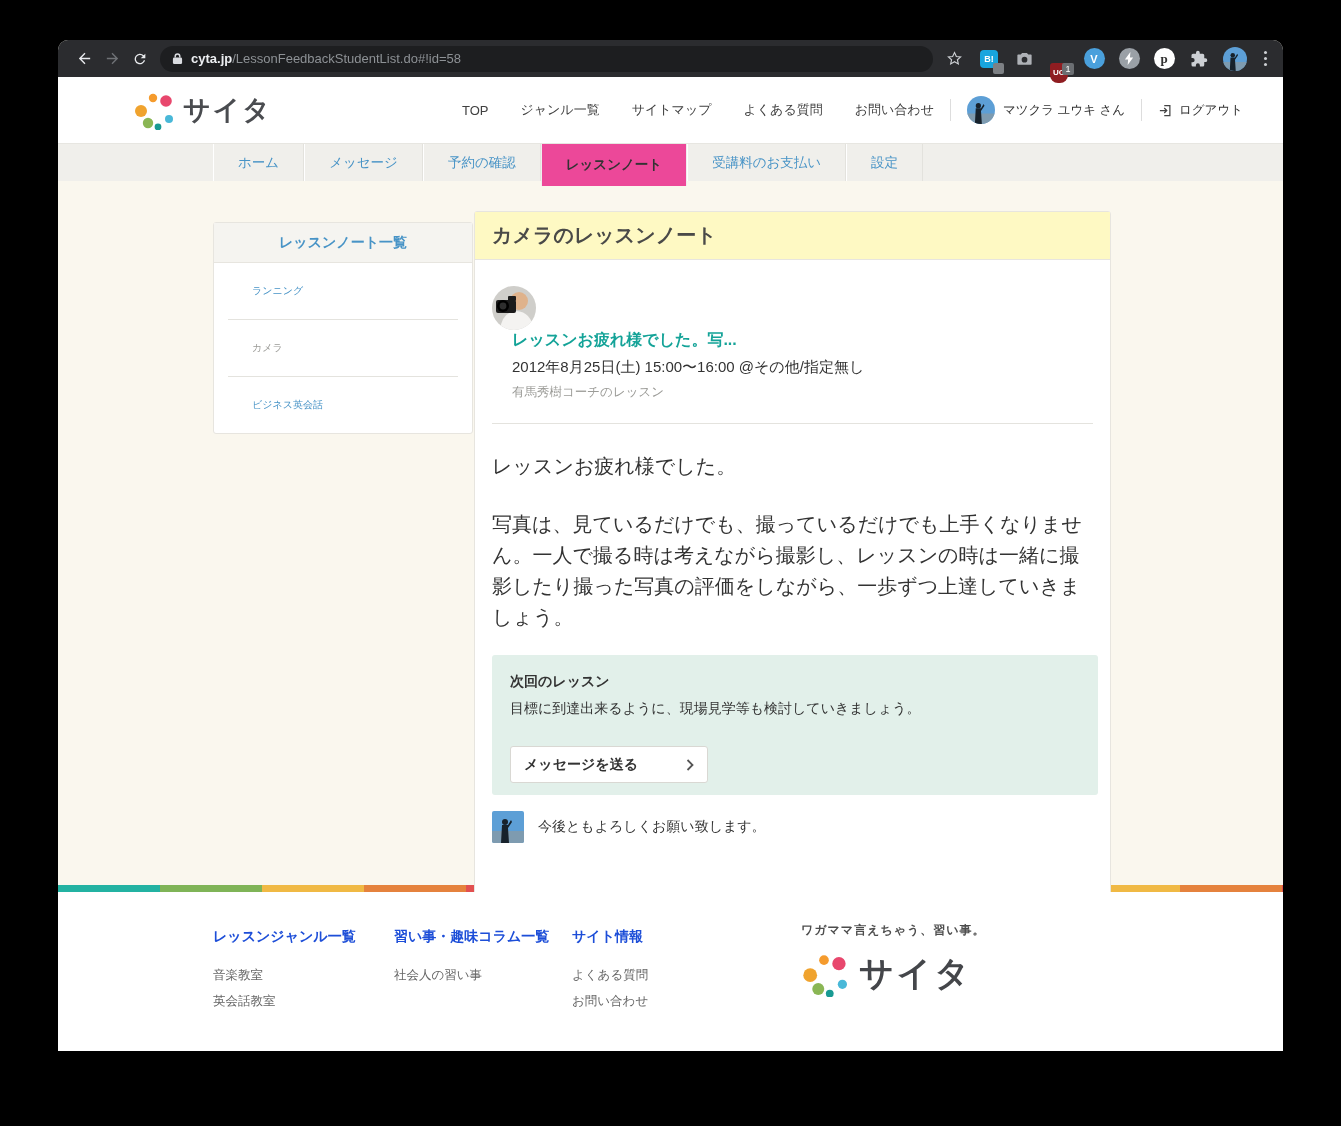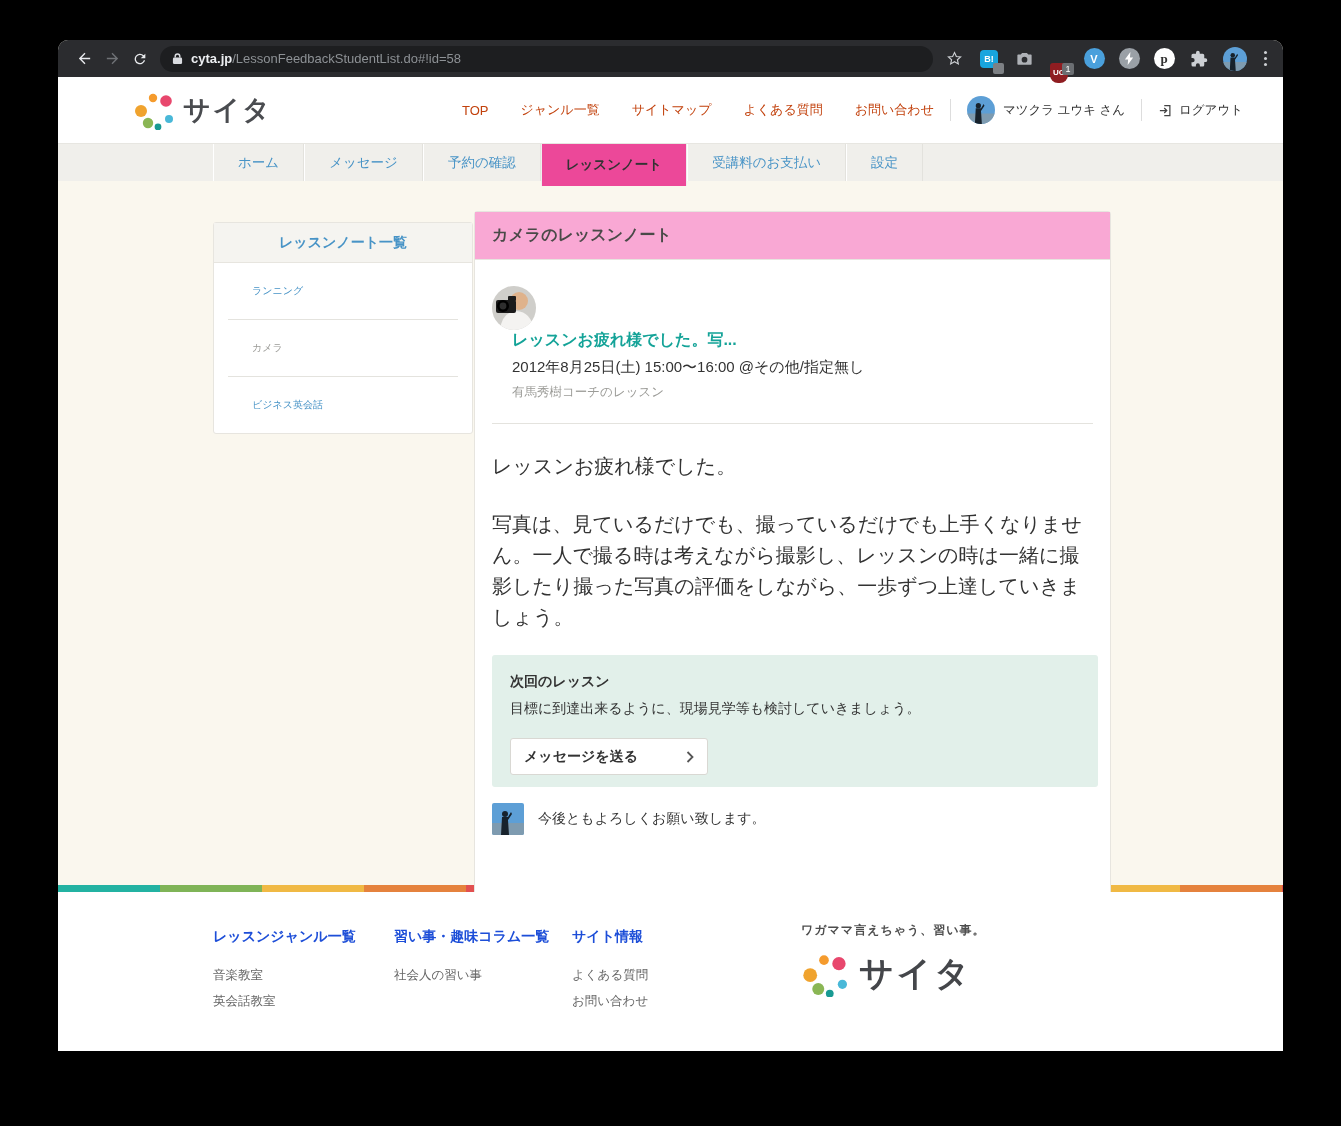--- a/index.html
+++ b/index.html
@@ -45,21 +45,21 @@
   .avatar24 { width:24px; height:24px; border-radius:50%; overflow:hidden; }
   .kebab { display:flex; flex-direction:column; gap:3px; padding:0 4px; }
   .kebab i { width:3px; height:3px; border-radius:50%; background:#cdd0d4; }
 
   
   .site { background:#faf7ee; }
   .site-header { height:66px; background:#fff; display:flex; align-items:center; padding:0 40px 0 75px; }
   .logo { display:flex; align-items:center; gap:10px; }
   .logo-text { font-size:27px; font-weight:bold; color:#4a4c50; letter-spacing:2px; }
   .gnav { display:flex; align-items:center; gap:32px; margin-left:auto; }
-  .gnav a { font-size:13px; color:#c2410c; text-decoration:none;text-align:center; }
+  .gnav a { font-size:13px; color:#404040; text-decoration:none;text-align:center; }
   .vdiv { width:1px; height:22px; background:#ddd; margin:0 16px; }
   .hdr-user { display:flex; align-items:center; gap:8px; }
   .avatar28 { width:28px; height:28px; border-radius:50%; overflow:hidden; }
   .hdr-name { font-size:12.5px; color:#333; }
   .logout { display:flex; align-items:center; gap:6px; font-size:12.5px; color:#333; }
 
   
   .tabbar { height:38px; background:#f0efeb; border-top:1px solid #e7e6e1; display:flex; padding-left:155px; }
   .stab { display:flex; align-items:center; justify-content:center; font-size:13.5px; color:#4793c6;
           padding:0 24px; border-left:1px solid #fff; border-right:1px solid #e3e2dd; white-space:nowrap; }
@@ -71,35 +71,35 @@
   .panel { background:#fff; border:1px solid #e7e5df; border-radius:3px; }
   .sidebar { width:260px; margin-top:41px; }
   .sb-head { height:40px; background:#f5f4f0; border-bottom:1px solid #e7e5df; display:flex;
              align-items:center; justify-content:center; font-size:14px; font-weight:bold; color:#4793c6; }
   .sb-item { padding:21px 38px; font-size:10px; }
   .sb-item a { color:#4793c6; text-decoration:none; }
   .sb-item.current { color:#9b9b97; }
   .sb-sep { height:1px; background:#e4e3de; margin:0 14px; }
 
   .main { width:637px; margin-top:30px; margin-left:1px; min-height:598px; }
-  .main-head { height:48px; background:#f9a8d4; border-bottom:1px solid #e7e5df; display:flex;
-               align-items:center; padding:0 17px; font-size:16px; font-weight:bold; color:#4a4a48; }
+  .main-head { height:48px; background:#fef9c3; border-bottom:1px solid #e7e5df; display:flex;
+               align-items:center; padding:0 17px; font-size:20px; font-weight:bold; color:#4a4a48; }
   .main-body { padding:26px 17px 140px 17px; }
   .entry-top { display:flex;flex-direction:column; }
   .avatar44 { width:44px; height:44px; border-radius:50%; overflow:hidden; flex:none; }
   .entry-meta { margin-left:20px; }
   .entry-title { font-size:16px; font-weight:bold; color:#14a398; text-decoration:none; display:block; }
   .entry-date { font-size:15px; color:#333; margin-top:7px; }
   .entry-coach { font-size:12.5px; color:#9b9b97; margin-top:7px; }
   .hr { height:1px; background:#e4e3de; margin-top:22px; }
   .para { font-size:20px; color:#333; line-height:1.55; margin-top:27px; width:600px; }
   .nextbox { margin-top:22px; background:#e2f0ea; border-radius:3px; padding:18px 18px 12px 18px; width:606px; }
   .nb-title { font-size:14px; font-weight:bold; color:#333; }
   .nb-desc { font-size:14px; color:#333; margin-top:9px; }
-  .msgbtn { margin-top:20px; width:198px; height:37px; background:#fff; border:1px solid #d9d8d3;
+  .msgbtn { margin-top:28px; width:198px; height:37px; background:#fff; border:1px solid #d9d8d3;
             border-radius:3px; display:flex; align-items:center; justify-content:space-between;
             padding:0 13px; font-size:14px; font-weight:bold; color:#333; cursor:pointer; }
   .reply { display:flex; align-items:center; margin-top:16px; }
   .avatar32 { width:32px; height:32px; border-radius:2px; overflow:hidden; flex:none; }
   .reply-text { font-size:14px; color:#333; margin-left:14px; }
 
   
   .stripe { height:7px;
     background:repeating-linear-gradient(90deg,
       #23b2a2 0 102px, #7fb457 102px 204px, #f0b944 204px 306px, #e5823d 306px 408px,

